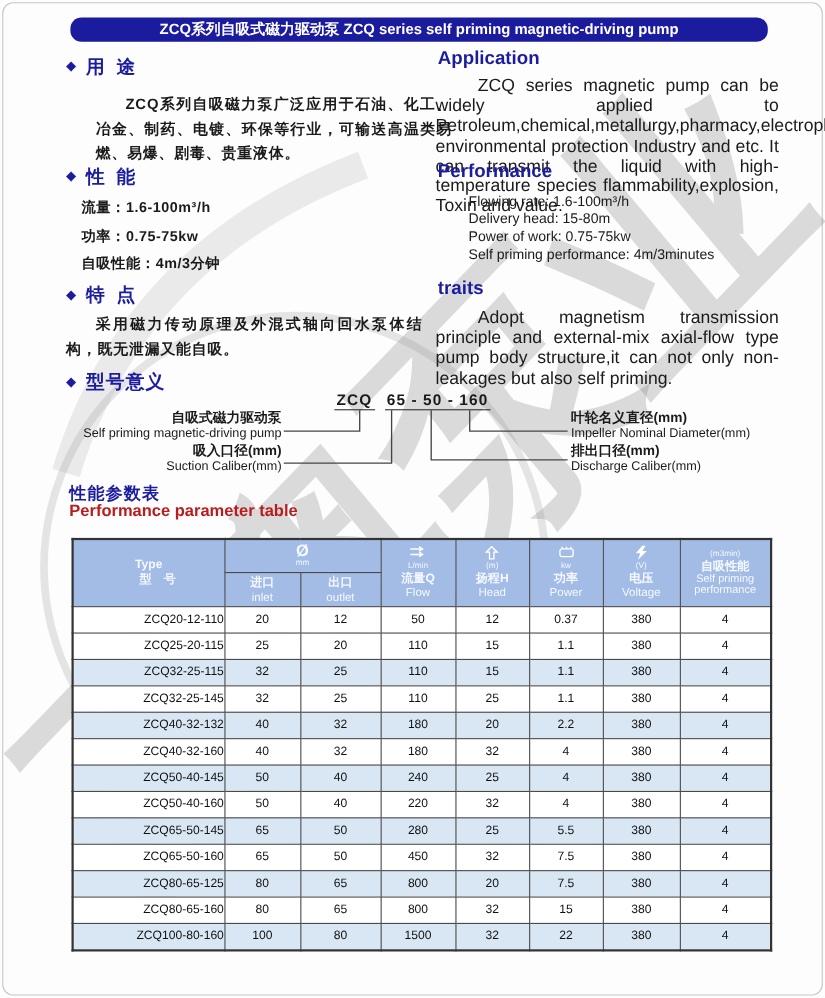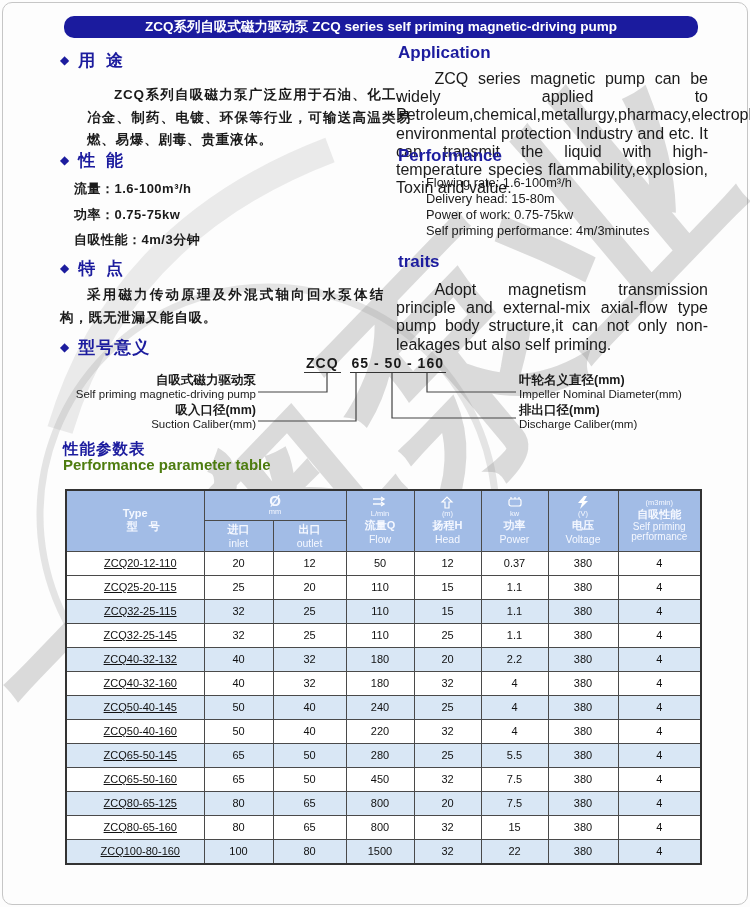--- a/index.html
+++ b/index.html
@@ -34,37 +34,37 @@
   .model-code{font-size:14px;font-weight:bold;letter-spacing:1px;text-align:center;}
   .model-code .u{border-bottom:1.5px solid #333;padding:0 2px 1px 2px;}
   .model-code .gap{display:inline-block;width:9px;}
   .lbl{line-height:13.5px;}
   .lbl .lc{font-size:12.5px;font-weight:bold;}
   .lbl .le{font-size:11.5px;}
   .lbl-right{text-align:right;}
   .conn{position:absolute;left:0;top:0;z-index:1;pointer-events:none;}
   
   .tbl-title-cn{color:#1c1c9e;font-weight:bold;font-size:15.5px;letter-spacing:1px;}
-  .tbl-title-en{color:#4d7c0f;font-weight:bold;font-size:15px;}
+  .tbl-title-en{color:#b91c1c;font-weight:bold;font-size:15px;}
   
   table.perf{border-collapse:collapse;table-layout:fixed;width:635px;border:2px solid #333;}
   table.perf th,table.perf td{border:1px solid #4a4a4a;padding:0;}
   table.perf thead th{background:#a2bce6;color:#f5f8ff;font-weight:bold;vertical-align:middle;text-align:center;}
   thead tr.hr1{height:30px;}
   thead tr.hr2{height:31px;}
   .h-en{font-size:11px;}
   .h-cn{font-size:11px;letter-spacing:4px;padding-left:20px;}
   .h-cn2{font-size:11px;}
   .h-sub-en{font-size:10.5px;font-weight:normal;}
   .h-unit{font-size:7.5px;font-weight:normal;line-height:8px;}
   .dia-sym{font-size:15px;line-height:14px;}
   .icon-row{height:14px;line-height:12px;}
   .self-en{font-size:10px;font-weight:normal;line-height:10.5px;}
   table.perf tbody td{height:23px;font-size:11px;color:#111;text-align:center;background:#fff;}
-  table.perf tbody td.c-model{text-align:center;padding-left:10px;text-decoration:underline;}
+  table.perf tbody td.c-model{text-align:right;padding-left:10px;}
   table.perf tbody tr:nth-child(2n+3) td{background:#d9e7f5;}
 </style>
 </head>
 <body>
 
 <div class="page-frame"></div>
 
 <div class="watermark-text">正奥泵业</div>
 <svg class="watermark-swoosh" width="750" height="907" viewBox="0 0 750 907">
   <circle cx="268" cy="515" r="228" fill="none" stroke="rgba(140,140,140,0.22)" stroke-width="7"></circle>

